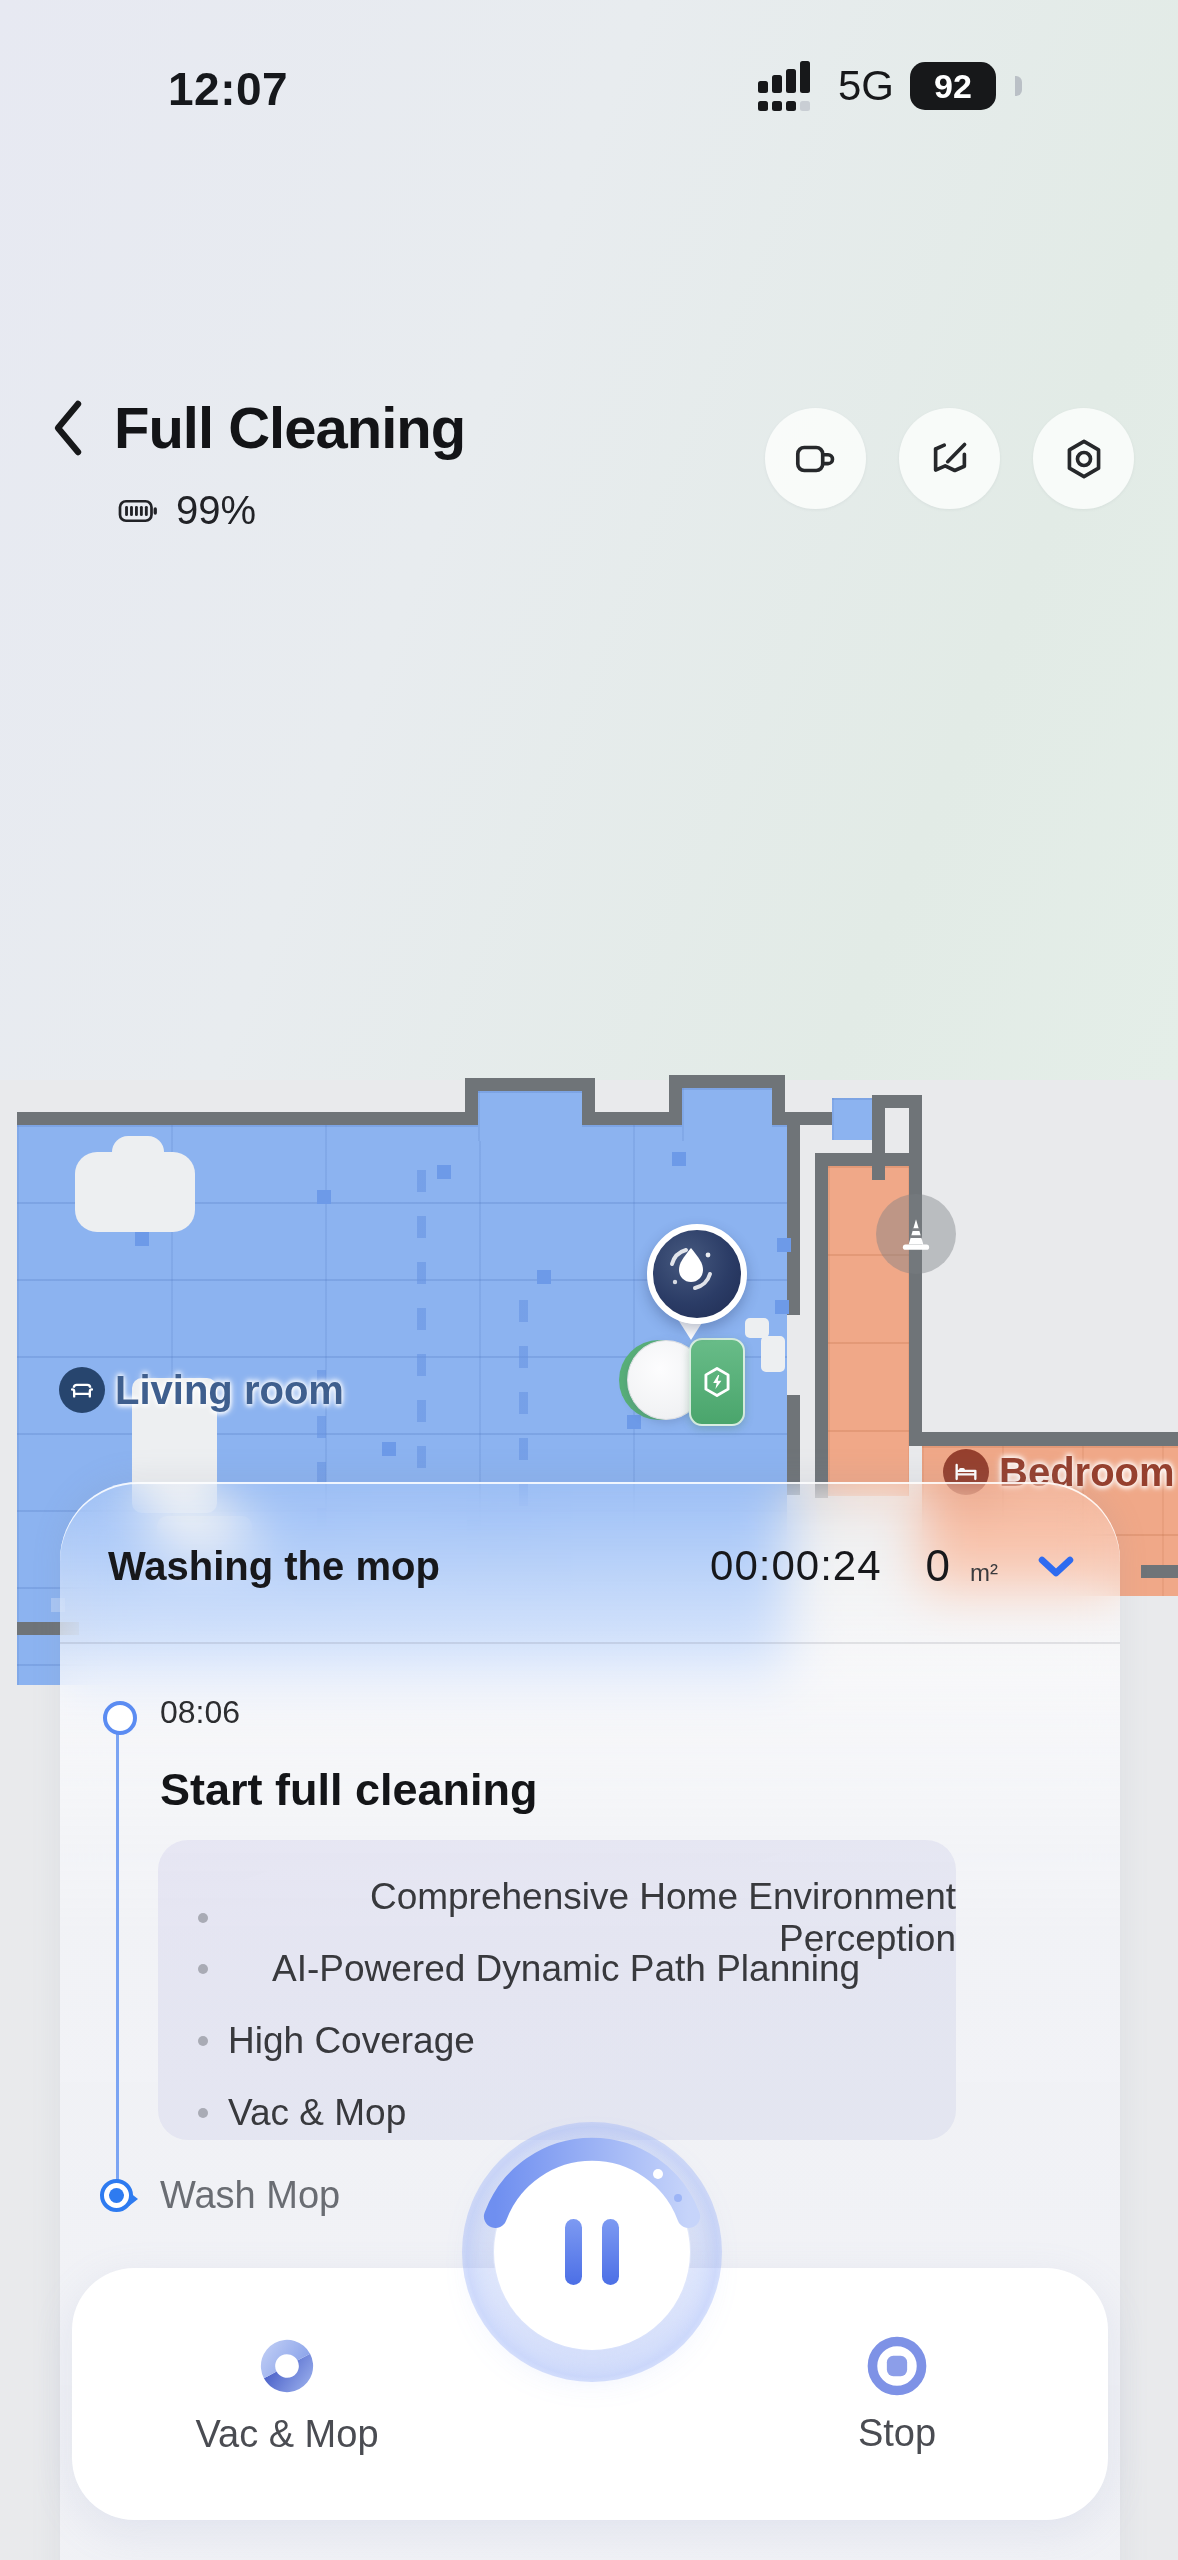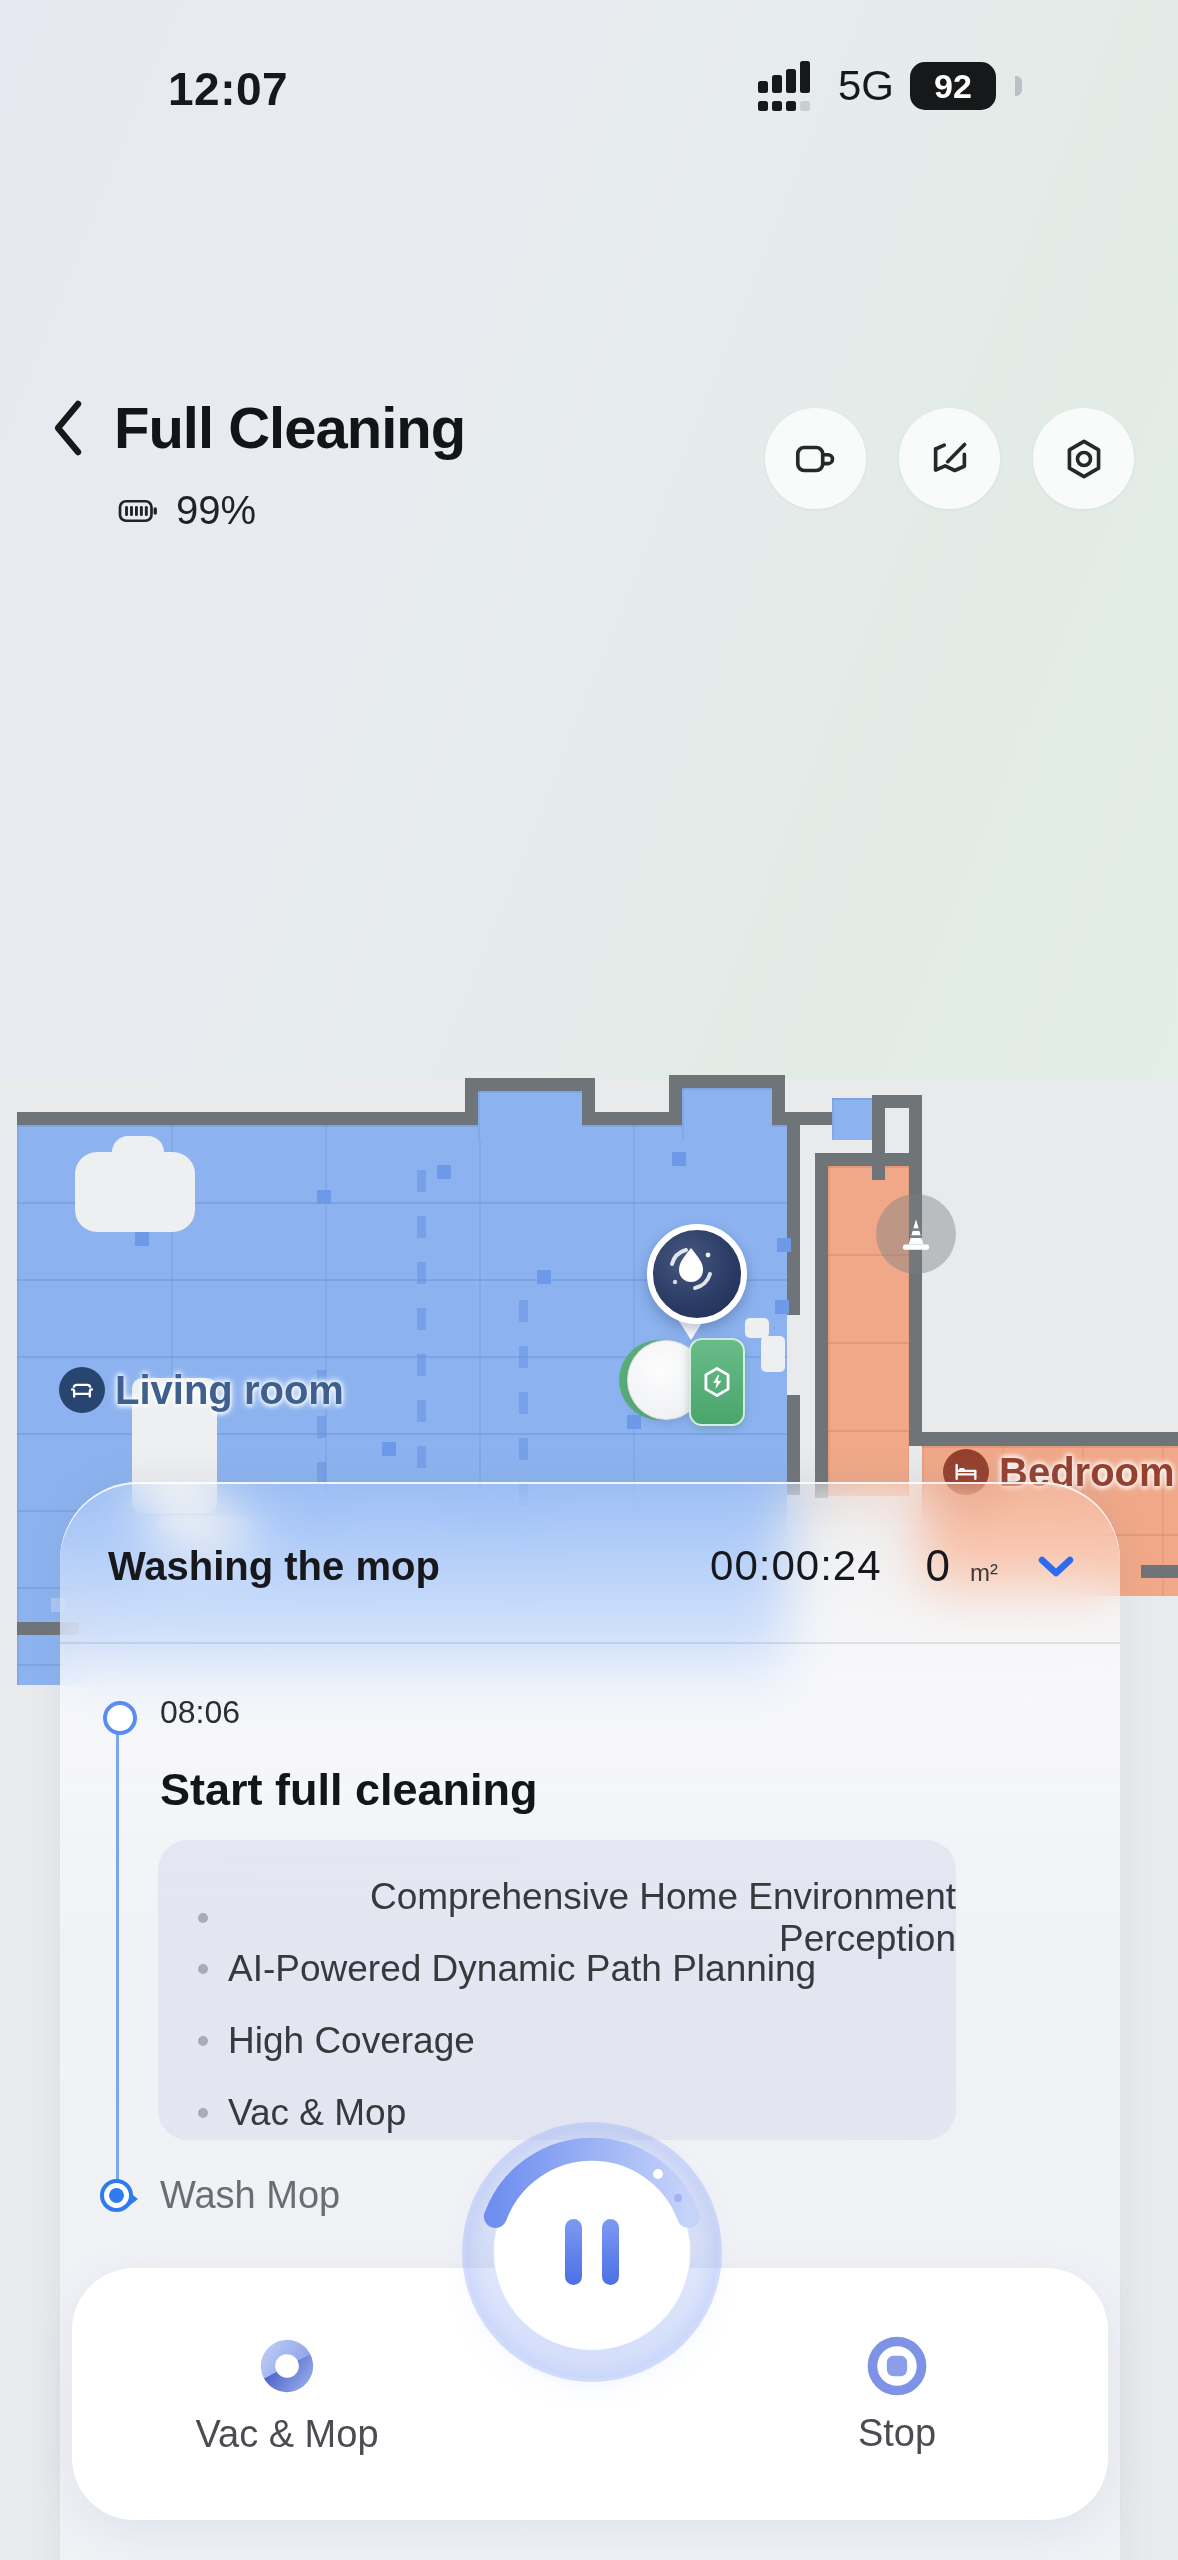--- a/index.html
+++ b/index.html
@@ -323,21 +323,21 @@
 
     <div class="tl-line"></div>
     <div class="tl-node1"></div>
     <div class="tl-time">08:06</div>
     <div class="tl-title">Start full cleaning</div>
     <div class="tl-card">
       <div class="bullet" style="top:36px;text-align:right;">
         <span class="bd"></span>
         <span class="bt">Comprehensive Home Environment Perception</span>
       </div>
-      <div class="bullet" style="top:108px;">
+      <div class="bullet" style="top:108px;gap:44px;">
         <span class="bd"></span>
         <span class="bt">AI-Powered Dynamic Path Planning</span>
       </div>
       <div class="bullet" style="top:180px;">
         <span class="bd"></span>
         <span class="bt">High Coverage</span>
       </div>
       <div class="bullet" style="top:252px;">
         <span class="bd"></span>
         <span class="bt">Vac &amp; Mop</span>

